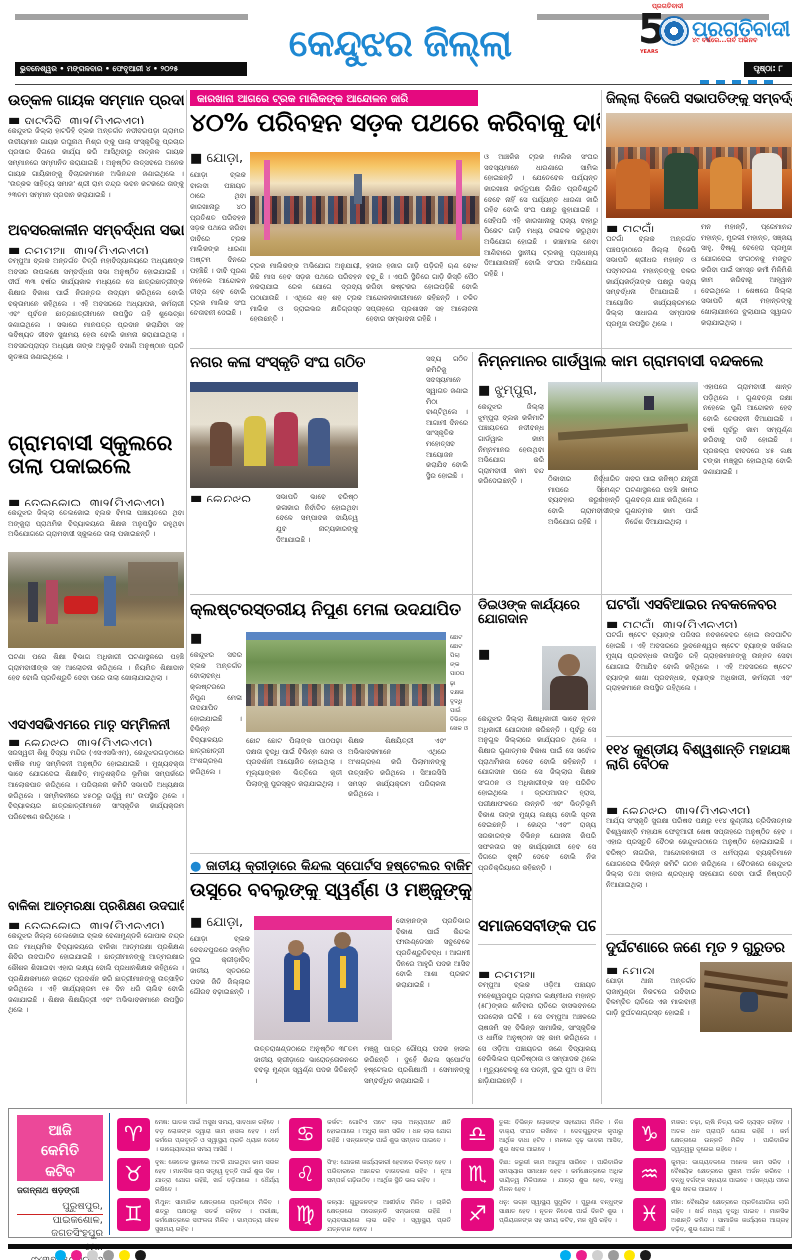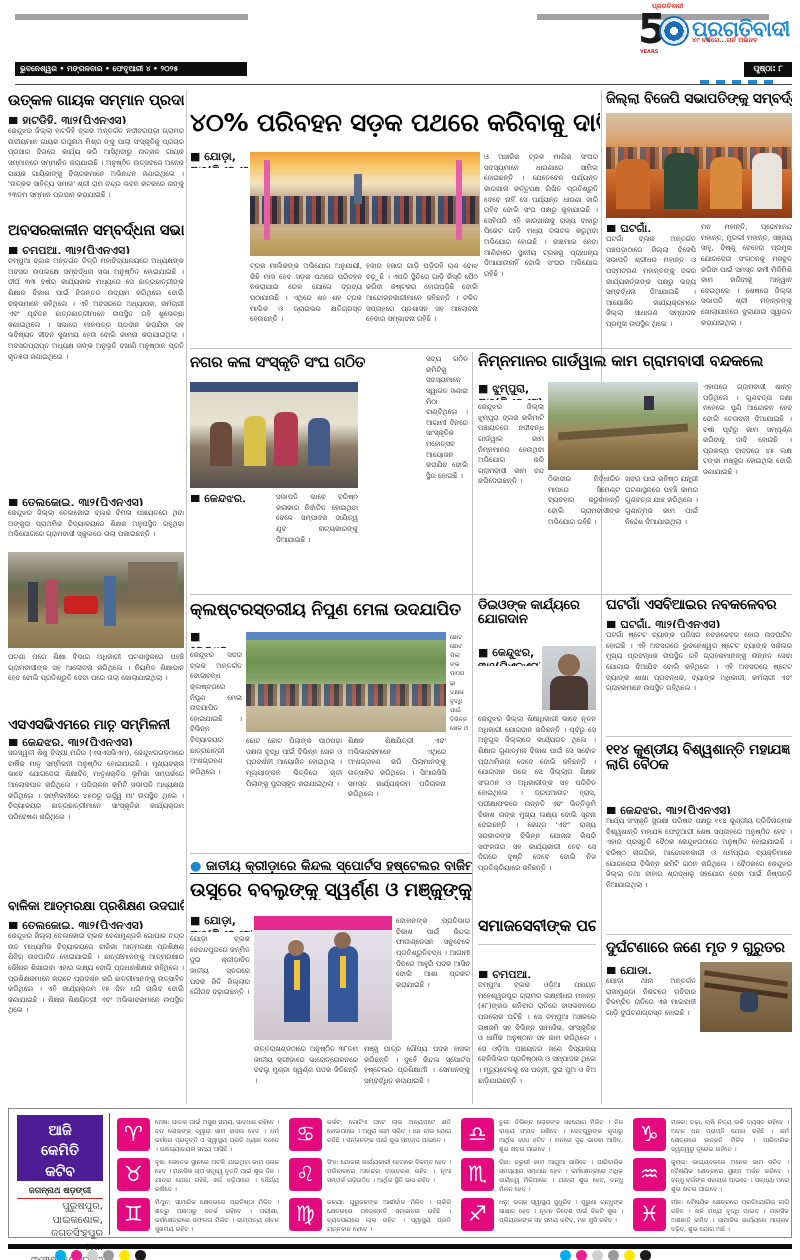--- a/index.html
+++ b/index.html
@@ -2,48 +2,49 @@
 <html><head>
 <meta charset="utf-8">
 <style>
   *{margin:0;padding:0;box-sizing:border-box}
   html,body{background:#ddd}
   body{font-family:"DejaVu Sans","Liberation Sans",sans-serif}
   #page{position:relative;width:800px;height:1260px;background:#fff;overflow:hidden;margin:0 auto}
   .abs{position:absolute}
   .hl{font-weight:bold;color:#000;line-height:1.1;letter-spacing:-0.3px;overflow:hidden}
   .nowrap{white-space:nowrap}
-  .byline{font-size:11px;font-weight:bold;color:#111;line-height:1.3;overflow:hidden}
+  .byline{font-size:13px;font-weight:normal;color:#111;line-height:1.3;overflow:hidden}
   .bodytxt{font-size:7px;line-height:1.52;text-align:justify;color:#1b1b1b;overflow:hidden;word-break:break-word}
   .vdiv{position:absolute;width:1px;background:#c3c3c3}
   .hdiv{position:absolute;height:1px;background:#c3c3c3}
   .kicker{background:#e5097f;color:#fff;font-weight:bold;font-size:10.5px;line-height:16px;padding:0 7px;overflow:hidden;white-space:nowrap}
   .photo{position:absolute;overflow:hidden}
   .crowdband{position:absolute;left:0;right:0;background:repeating-linear-gradient(90deg,rgba(25,25,45,.85) 0 5px,rgba(120,80,60,.8) 5px 9px,rgba(205,185,160,.55) 9px 12px,rgba(40,65,105,.85) 12px 18px,rgba(150,40,40,.75) 18px 22px)}
   .masttitle{font-weight:bold;color:#1e88d2;text-align:center;letter-spacing:-1px}
   .blackstrip{background:#0d0d0d;color:#fff;font-size:7.5px;font-weight:bold;line-height:14px;padding:0 5px;overflow:hidden;white-space:nowrap}
   .graybar{position:absolute;height:6px;background:#a2a2a2}
   .logo5{font-weight:bold;color:#1a1a1a;font-size:40px;line-height:40px}
   .logo0{position:absolute;width:30px;height:30px;border-radius:50%;background:radial-gradient(circle at 50% 50%, #fff 0 18%, #1e6fb8 20% 45%, #dceaf6 46% 60%, #1e6fb8 62% 100%)}
   .brandname{font-weight:bold;color:#1e88d2;font-size:21px;letter-spacing:-0.5px}
   .brandsub{color:#d22;font-size:6.5px;font-weight:bold}
   .zcell{position:absolute;overflow:hidden}
   .zicon{position:absolute;left:0;top:1px;width:33px;height:33px;background:#e5097f;border-radius:4px;color:#fff;font-size:21px;line-height:33px;text-align:center}
   .ztext{position:absolute;left:38px;top:0;right:0;bottom:0;font-size:6.3px;line-height:1.45;text-align:justify;color:#333;overflow:hidden}
-  .horobox{background:#4c1d95;color:#fff;font-weight:bold;text-align:center}
+  .horobox{background:#ec4899;color:#fff;font-weight:bold;text-align:center}
   .dot{position:absolute;width:11px;height:11px;border-radius:50%}
   .pm{position:absolute;width:9px;height:4px;background:#1e88d2}
 </style>
 </head>
 <body>
 
 <div id="page">
 
   <div class="graybar" style="left:15px;top:14px;width:233px"></div>
   <div class="graybar" style="left:537px;top:14px;width:232px"></div>
+  <div class="abs masttitle" style="left:230px;top:22px;width:340px;font-size:37px">କେନ୍ଦୁଝର ଜିଲ୍ଲା</div>
   <div class="abs blackstrip" style="left:15px;top:62px;width:232px;height:14px">ଭୁବନେଶ୍ୱର • ମଙ୍ଗଳବାର • ଫେବୃଆରୀ ୪ • ୨୦୨୫</div>
   <div class="abs blackstrip" style="left:744px;top:62px;width:48px;height:15px;text-align:center;font-size:8px">ପୃଷ୍ଠା: ୮</div>
 
   <div class="abs" style="left:634px;top:2px;width:160px;height:58px">
     <div class="abs brandsub" style="left:18px;top:0;width:120px;overflow:hidden;white-space:nowrap">ପ୍ରଗତିବାଦୀ</div>
     <div class="abs logo5" style="left:4px;top:7px">5</div>
     <div class="logo0" style="left:25px;top:14px"></div>
     <div class="abs" style="left:6px;top:46px;font-size:5px;color:#d22;font-weight:bold">YEARS</div>
     <div class="abs brandname" style="left:58px;top:15px">ପ୍ରଗତିବାଦୀ</div>
     <div class="abs brandsub" style="left:58px;top:34px;width:100px;overflow:hidden;white-space:nowrap">୪୯ ବର୍ଷରେ...ଗର୍ବ ଅଭିନବ</div>
@@ -70,41 +71,44 @@
   <div class="hdiv" style="left:478px;top:944px;width:118px"></div>
 
   <div class="abs hl nowrap" style="left:8px;top:92px;width:176px;font-size:15px">ଉତ୍କଳ ଗାୟକ ସମ୍ମାନ ପ୍ରଦାନ</div>
   <div class="abs byline" style="left:8px;top:114px;width:176px;height:10px">■ ହାଟଡିହି, ୩ା୨(ପିଏନଏସ)</div>
   <div class="abs bodytxt" style="left:8px;top:126px;width:176px;height:92px">କେନ୍ଦୁଝର ଜିଲ୍ଲା ହାଟଡିହି ବ୍ଲକ ଅନ୍ତର୍ଗତ ନଦୀବରପଡ଼ା ଗ୍ରାମର ଉଦୀୟମାନ ଗାୟକ ରଘୁନାଥ ମିଶ୍ର ଙ୍କୁ ପାଲା ସଂସ୍କୃତିକୁ ପ୍ରଚାର ପ୍ରସାର ଦିଗରେ କାର୍ଯ୍ୟ କରି ଆସିଥିବାରୁ ଉତ୍କଳ ଗାୟକ ସମ୍ମାନରେ ସମ୍ମାନିତ କରାଯାଇଛି । ଅନୁଷ୍ଠିତ ଉତ୍ସବରେ ଅନେକ ଗାୟକ ଗାୟିକାଙ୍କୁ ବିଚାରକମାନେ ଅଭିନନ୍ଦନ ଜଣାଇଥିଲେ । 'ଉତ୍କଳ ସାହିତ୍ୟ ସମାଜ' ଶ୍ରୀ ରାମ ଚନ୍ଦ୍ର ଭବନ କଟକରେ ତାଙ୍କୁ ୨୩ତମ ସମ୍ମାନ ପ୍ରଦାନ କରାଯାଇଛି ।</div>
 
   <div class="abs hl nowrap" style="left:8px;top:222px;width:176px;font-size:15px">ଅବସରକାଳୀନ ସମ୍ବର୍ଦ୍ଧନା ସଭା</div>
   <div class="abs byline" style="left:8px;top:244px;width:176px;height:10px">■ ଚମ୍ପୁଆ, ୩ା୨(ପିଏନଏସ)</div>
   <div class="abs bodytxt" style="left:8px;top:256px;width:176px;height:170px">ଚମ୍ପୁଆ ବ୍ଲକ ଅନ୍ତର୍ଗତ ଚିତ୍ରି ମହାବିଦ୍ୟାଳୟରେ ଅଧ୍ୟକ୍ଷଙ୍କ ଅବସର ଉପଲକ୍ଷେ ସମ୍ବର୍ଦ୍ଧନା ସଭା ଅନୁଷ୍ଠିତ ହୋଇଯାଇଛି । ଦୀର୍ଘ ୩୩ ବର୍ଷର କାର୍ଯ୍ୟକାଳ ମଧ୍ୟରେ ସେ ଛାତ୍ରଛାତ୍ରୀଙ୍କ ଶିକ୍ଷାର ବିକାଶ ପାଇଁ ନିରନ୍ତର ଉଦ୍ୟମ କରିଥିଲେ ବୋଲି ବକ୍ତାମାନେ କହିଥିଲେ । ଏହି ଅବସରରେ ଅଧ୍ୟାପକ, କର୍ମଚାରୀ ଏବଂ ପୂର୍ବତନ ଛାତ୍ରଛାତ୍ରୀମାନେ ଉପସ୍ଥିତ ରହି ଶୁଭେଚ୍ଛା ଜଣାଇଥିଲେ । ସଭାରେ ମାନପତ୍ର ପ୍ରଦାନ କରାଯିବା ସହ ଭବିଷ୍ୟତ ଜୀବନ ସୁଖମୟ ହେଉ ବୋଲି କାମନା କରାଯାଇଥିଲା । ଅବସରପ୍ରାପ୍ତ ଅଧ୍ୟକ୍ଷ ତାଙ୍କ ଅନୁଭୂତି ବଖାଣି ଅନୁଷ୍ଠାନ ପ୍ରତି କୃତଜ୍ଞତା ଜଣାଇଥିଲେ ।</div>
 
+  <div class="abs hl" style="left:8px;top:432px;width:176px;height:60px;font-size:21px">ଗ୍ରାମବାସୀ ସ୍କୁଲରେ ତାଲା ପକାଇଲେ</div>
   <div class="abs byline" style="left:8px;top:496px;width:176px;height:10px">■ ତେଲକୋଇ, ୩ା୨(ପିଏନଏସ)</div>
   <div class="abs bodytxt" style="left:8px;top:508px;width:176px;height:42px">କେନ୍ଦୁଝର ଜିଲ୍ଲା ତେଲକୋଇ ବ୍ଲକ ବିମଳା ପଞ୍ଚାୟତରେ ଥିବା ଅଙ୍କୁରା ପ୍ରାଥମିକ ବିଦ୍ୟାଳୟରେ ଶିକ୍ଷକ ଅନୁପସ୍ଥିତ ରହୁଥିବା ଅଭିଯୋଗରେ ଗ୍ରାମବାସୀ ସ୍କୁଲରେ ତାଲା ପକାଇଛନ୍ତି ।</div>
   <div class="photo" style="left:8px;top:552px;width:176px;height:96px;background:linear-gradient(180deg,#b9b3a6 0%,#8e8a78 18%,#6b6e52 34%,#7b6a50 52%,#9c8860 72%,#8a7850 100%)">
     <div class="abs" style="left:20px;top:30px;width:10px;height:40px;background:#3c3f4a"></div>
     <div class="abs" style="left:38px;top:28px;width:12px;height:44px;background:#b24a60"></div>
     <div class="abs" style="left:96px;top:24px;width:12px;height:50px;background:#4a6b9a"></div>
     <div class="abs" style="left:56px;top:44px;width:34px;height:18px;background:#c22;border-radius:4px"></div>
     <div class="abs" style="left:120px;top:10px;width:50px;height:34px;background:#7a6a58;opacity:.8"></div>
   </div>
   <div class="abs bodytxt" style="left:8px;top:652px;width:176px;height:60px">ଘଟଣା ପରେ ଶିକ୍ଷା ବିଭାଗ ଅଧିକାରୀ ଘଟଣାସ୍ଥଳରେ ପହଞ୍ଚି ଗ୍ରାମବାସୀଙ୍କ ସହ ଆଲୋଚନା କରିଥିଲେ । ନିୟମିତ ଶିକ୍ଷାଦାନ ହେବ ବୋଲି ପ୍ରତିଶ୍ରୁତି ଦେବା ପରେ ତାଲା ଖୋଲାଯାଇଥିଲା ।</div>
 
   <div class="abs hl nowrap" style="left:8px;top:717px;width:176px;font-size:13.5px">ଏସଏସଭିଏମରେ ମାତୃ ସମ୍ମିଳନୀ</div>
   <div class="abs byline" style="left:8px;top:736px;width:176px;height:10px">■ କେନ୍ଦୁଝର, ୩ା୨(ପିଏନଏସ)</div>
   <div class="abs bodytxt" style="left:8px;top:748px;width:176px;height:146px">ସରସ୍ୱତୀ ଶିଶୁ ବିଦ୍ୟା ମନ୍ଦିର (ଏସଏସଭିଏମ), କେନ୍ଦୁଝରଗଡ଼ଠାରେ ବାର୍ଷିକ ମାତୃ ସମ୍ମିଳନୀ ଅନୁଷ୍ଠିତ ହୋଇଯାଇଛି । ମୁଖ୍ୟବକ୍ତା ଭାବେ ଯୋଗଦେଇ ଶିକ୍ଷାବିତ୍ ମାତୃଶକ୍ତିର ଭୂମିକା ସମ୍ପର୍କରେ ଆଲୋକପାତ କରିଥିଲେ । ପରିଚାଳନା କମିଟି ସଭାପତି ଅଧ୍ୟକ୍ଷତା କରିଥିଲେ । ସମ୍ମିଳନୀରେ ୪୫୦ରୁ ଊର୍ଦ୍ଧ୍ୱ ମା' ଉପସ୍ଥିତ ଥିଲେ । ବିଦ୍ୟାଳୟର ଛାତ୍ରଛାତ୍ରୀମାନେ ସାଂସ୍କୃତିକ କାର୍ଯ୍ୟକ୍ରମ ପରିବେଷଣ କରିଥିଲେ ।</div>
 
   <div class="abs hl nowrap" style="left:8px;top:899px;width:176px;font-size:12.5px">ବାଳିକା ଆତ୍ମରକ୍ଷା ପ୍ରଶିକ୍ଷଣ ଉଦଘାଟିତ</div>
   <div class="abs byline" style="left:8px;top:919px;width:176px;height:10px">■ ତେଲକୋଇ, ୩ା୨(ପିଏନଏସ)</div>
   <div class="abs bodytxt" style="left:8px;top:931px;width:176px;height:170px">କେନ୍ଦୁଝର ଜିଲ୍ଲା ତେଲକୋଇ ବ୍ଲକ ବେଣାମୁଣ୍ଡଳି ଗୋପାଳ ଚନ୍ଦ୍ର ଉଚ୍ଚ ମାଧ୍ୟମିକ ବିଦ୍ୟାଳୟରେ ବାଳିକା ଆତ୍ମରକ୍ଷା ପ୍ରଶିକ୍ଷଣ ଶିବିର ଉଦଘାଟିତ ହୋଇଯାଇଛି । ଛାତ୍ରୀମାନଙ୍କୁ ଆତ୍ମରକ୍ଷାର କୌଶଳ ଶିଖାଇବା ଏହାର ଲକ୍ଷ୍ୟ ବୋଲି ପ୍ରଧାନଶିକ୍ଷକ କହିଥିଲେ । ପ୍ରଶିକ୍ଷକମାନେ କରାଟେ ପ୍ରଦର୍ଶନ କରି ଛାତ୍ରୀମାନଙ୍କୁ ଉତ୍ସାହିତ କରିଥିଲେ । ଏହି କାର୍ଯ୍ୟକ୍ରମ ୧୫ ଦିନ ଧରି ଚାଲିବ ବୋଲି ଜଣାଯାଇଛି । ଶିକ୍ଷକ ଶିକ୍ଷୟିତ୍ରୀ ଏବଂ ଅଭିଭାବକମାନେ ଉପସ୍ଥିତ ଥିଲେ ।</div>
 
+  <div class="abs kicker" style="left:190px;top:90px;width:288px">କାରଖାନା ଆଗରେ ଟ୍ରକ ମାଲିକଙ୍କ ଆନ୍ଦୋଳନ ଜାରି</div>
   <div class="abs hl nowrap" style="left:190px;top:109px;width:410px;font-size:25px">୪୦% ପରିବହନ ସଡ଼କ ପଥରେ କରିବାକୁ ଦାବି</div>
   <div class="abs byline" style="left:190px;top:150px;width:58px;height:18px">■ ଯୋଡ଼ା, ୩ା୨(ପିଏନଏସ)</div>
+  <div class="abs bodytxt" style="left:190px;top:170px;width:56px;height:176px">ଯୋଡ଼ା ବ୍ଲକ ବାଲଦା ପଞ୍ଚାୟତ ଠାରେ ଥିବା କାରଖାନାରୁ ୪୦ ପ୍ରତିଶତ ପରିବହନ ସଡ଼କ ପଥରେ କରିବା ଦାବିରେ ଟ୍ରକ ମାଲିକଙ୍କ ଧାରଣା ଅଷ୍ଟମ ଦିନରେ ପହଞ୍ଚିଛି । ଦାବି ପୂରଣ ନହେଲେ ଆନ୍ଦୋଳନ ତୀବ୍ର ହେବ ବୋଲି ଟ୍ରକ ମାଲିକ ସଂଘ ଚେତାବନୀ ଦେଇଛି ।</div>
   <div class="photo" style="left:250px;top:152px;width:230px;height:104px;background:linear-gradient(180deg,#f0a23c 0%,#f6c86a 14%,#f3e3c0 30%,#c9b49a 42%,#b39a82 58%,#cbb089 74%,#c2a468 86%,#b69656 100%)">
     <div class="crowdband" style="top:44px;height:28px"></div>
     <div class="abs" style="left:14px;top:8px;width:6px;height:80px;background:#e560a8"></div>
     <div class="abs" style="left:206px;top:8px;width:6px;height:80px;background:#e560a8"></div>
     <div class="abs" style="left:104px;top:22px;width:8px;height:30px;background:#5a6b85"></div>
   </div>
   <div class="abs bodytxt" style="left:484px;top:152px;width:114px;height:194px">ଓ ଆଞ୍ଚଳିକ ଟ୍ରକ ମାଲିକ ସଂଘର ସଦସ୍ୟମାନେ ଧାରଣାରେ ସାମିଲ ହୋଇଛନ୍ତି । ଯେତେବେଳ ପର୍ଯ୍ୟନ୍ତ କାରଖାନା କର୍ତ୍ତୃପକ୍ଷ ଲିଖିତ ପ୍ରତିଶ୍ରୁତି ଦେବେ ନାହିଁ ସେ ପର୍ଯ୍ୟନ୍ତ ଧାରଣା ଜାରି ରହିବ ବୋଲି ସଂଘ ପକ୍ଷରୁ କୁହାଯାଇଛି । ସେହିପରି ଏହି କାରଖାନାକୁ ରାଜ୍ୟ ବାହାରୁ ପିକେଟ ଗାଡ଼ି ମଧ୍ୟ ଚଳାଚଳ କରୁଥିବା ଅଭିଯୋଗ ହୋଇଛି । କଞ୍ଚାମାଲ ନେବା ଆଣିବାରେ ସ୍ଥାନୀୟ ଟ୍ରକକୁ ପ୍ରାଧାନ୍ୟ ଦିଆଯାଉନାହିଁ ବୋଲି ସଂଘର ଅଭିଯୋଗ ରହିଛି ।</div>
   <div class="abs bodytxt" style="left:250px;top:261px;width:112px;height:85px">ଟ୍ରକ ମାଲିକଙ୍କ ଅଭିଯୋଗ ଅନୁଯାୟୀ, କିଛି ମାସ ହେବ ସଡ଼କ ପଥରେ ପରିବହନ ନକରାଯାଇ ରେଳ ଯୋଗେ ଦ୍ରବ୍ୟ ପଠାଯାଉଛି । ଏଥିରେ ଶହ ଶହ ଟ୍ରକ ମାଲିକ ଓ ଡ୍ରାଇଭର କ୍ଷତିଗ୍ରସ୍ତ ହେଉଛନ୍ତି ।</div>
   <div class="abs bodytxt" style="left:366px;top:261px;width:112px;height:85px">ହଜାର ହଜାର ଗାଡ଼ି ପଡ଼ିରହି ଋଣ ବୋଝ ବଢ଼ୁଛି । ଏପରି ସ୍ଥିତିରେ ଗାଡ଼ି କିସ୍ତି ପୈଠ କରିବା କଷ୍ଟକର ହୋଇପଡ଼ିଛି ବୋଲି ଆନ୍ଦୋଳନକାରୀମାନେ କହିଛନ୍ତି । ଚଳିତ ସପ୍ତାହରେ ପ୍ରଶାସନ ସହ ଆଲୋଚନା ହେବାର ସମ୍ଭାବନା ରହିଛି ।</div>
 
@@ -202,21 +206,21 @@
   <div class="abs bodytxt" style="left:396px;top:916px;width:74px;height:124px">ଦୋହାନଙ୍କ ପ୍ରତିଭାର ବିକାଶ ପାଇଁ କିନ୍ଦଲ ଫାଉଣ୍ଡେସନ ସବୁବେଳେ ପ୍ରତିଶ୍ରୁତିବଦ୍ଧ । ଆଗାମୀ ଦିନରେ ଆହୁରି ପଦକ ଆସିବ ବୋଲି ଆଶା ପ୍ରକଟ କରାଯାଇଛି ।</div>
   <div class="abs bodytxt" style="left:254px;top:1044px;width:104px;height:58px">ଉତ୍ତରାଖଣ୍ଡଠାରେ ଅନୁଷ୍ଠିତ ୩୮ତମ ଜାତୀୟ କ୍ରୀଡ଼ାରେ ଭାରୋତ୍ତୋଳନରେ ବବଲୁ ମୁଣ୍ଡା ସ୍ୱର୍ଣ୍ଣ ପଦକ ଜିତିଛନ୍ତି ।</div>
   <div class="abs bodytxt" style="left:364px;top:1044px;width:106px;height:58px">ମଞ୍ଜୁ ପାତ୍ର ରୌପ୍ୟ ପଦକ ହାସଲ କରିଛନ୍ତି । ଦୁହେଁ କିନ୍ଦଲ ସ୍ପୋର୍ଟସ ହଷ୍ଟେଲର ପ୍ରଶିକ୍ଷାର୍ଥୀ । ସେମାନଙ୍କୁ ସମ୍ବର୍ଦ୍ଧିତ କରାଯାଇଛି ।</div>
 
   <div class="abs" style="left:8px;top:1108px;width:784px;height:130px;border:1px solid #8a8a8a">
     <div class="abs horobox" style="left:8px;top:6px;width:86px;height:66px;font-size:14px;line-height:1.45;padding-top:5px">
       <div>ଆଜି</div>
       <div>କେମିତି</div>
       <div>କଟିବ</div>
     </div>
-    <div class="abs" style="left:8px;top:76px;width:86px;text-align:center;font-size:8.5px;font-weight:bold;color:#222;border-bottom:1px solid #c22;padding-bottom:2px">ଜଗନ୍ନାଥ ଷଡ଼ଙ୍ଗୀ</div>
+    <div class="abs" style="left:8px;top:76px;width:86px;text-align:left;font-size:8.5px;font-weight:bold;color:#222;border-bottom:1px solid #c22;padding-bottom:18px">ଜଗନ୍ନାଥ ଷଡ଼ଙ୍ଗୀ</div>
     <div class="abs" style="left:8px;top:90px;width:86px;text-align:right;font-size:10px;color:#333;line-height:1.35">
       <div>ପୁରୁଷପୁର,</div>
       <div>ପାଇକଶୋଳ,</div>
       <div>ଜଗତସିଂହପୁର</div>
       <div>ମୋ: ୯୪୩୭୫୫୦୬୦୦୬</div>
     </div>
     <div class="vdiv" style="left:100px;top:4px;height:122px;background:#0e62ae"></div>
 
     <div class="zcell" style="left:108px;top:8px;width:162px;height:37px">
         <div class="zicon">♈</div>

